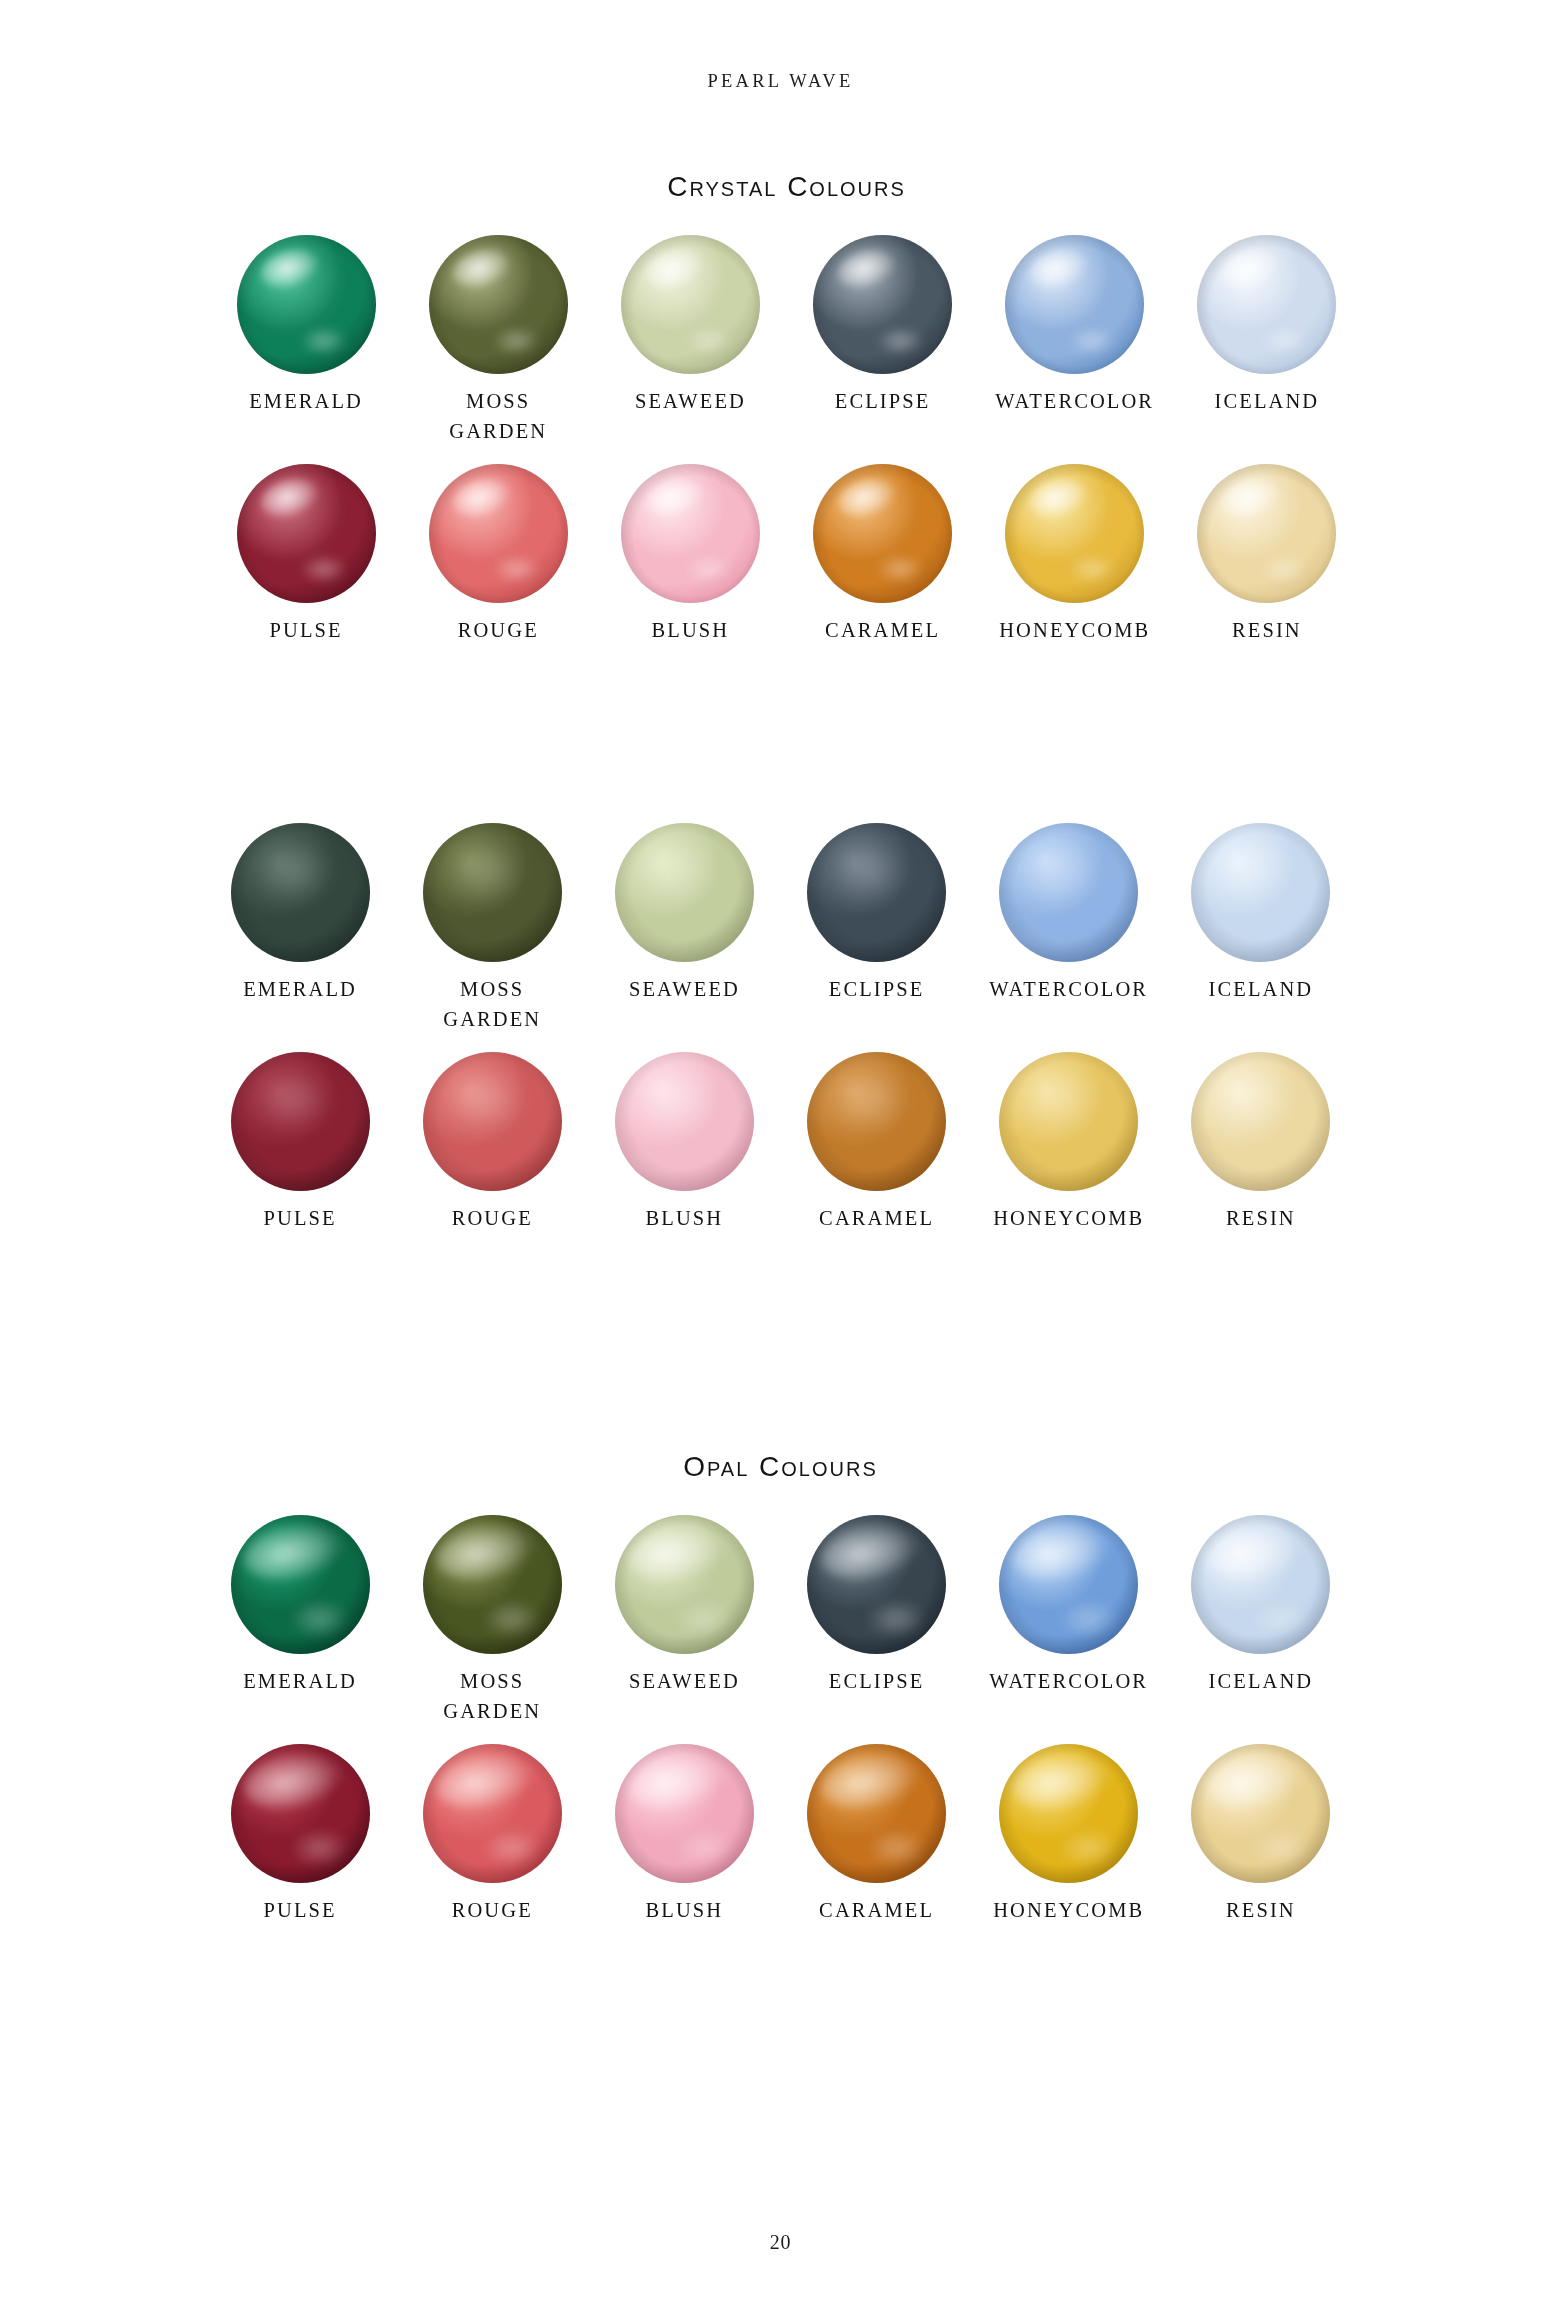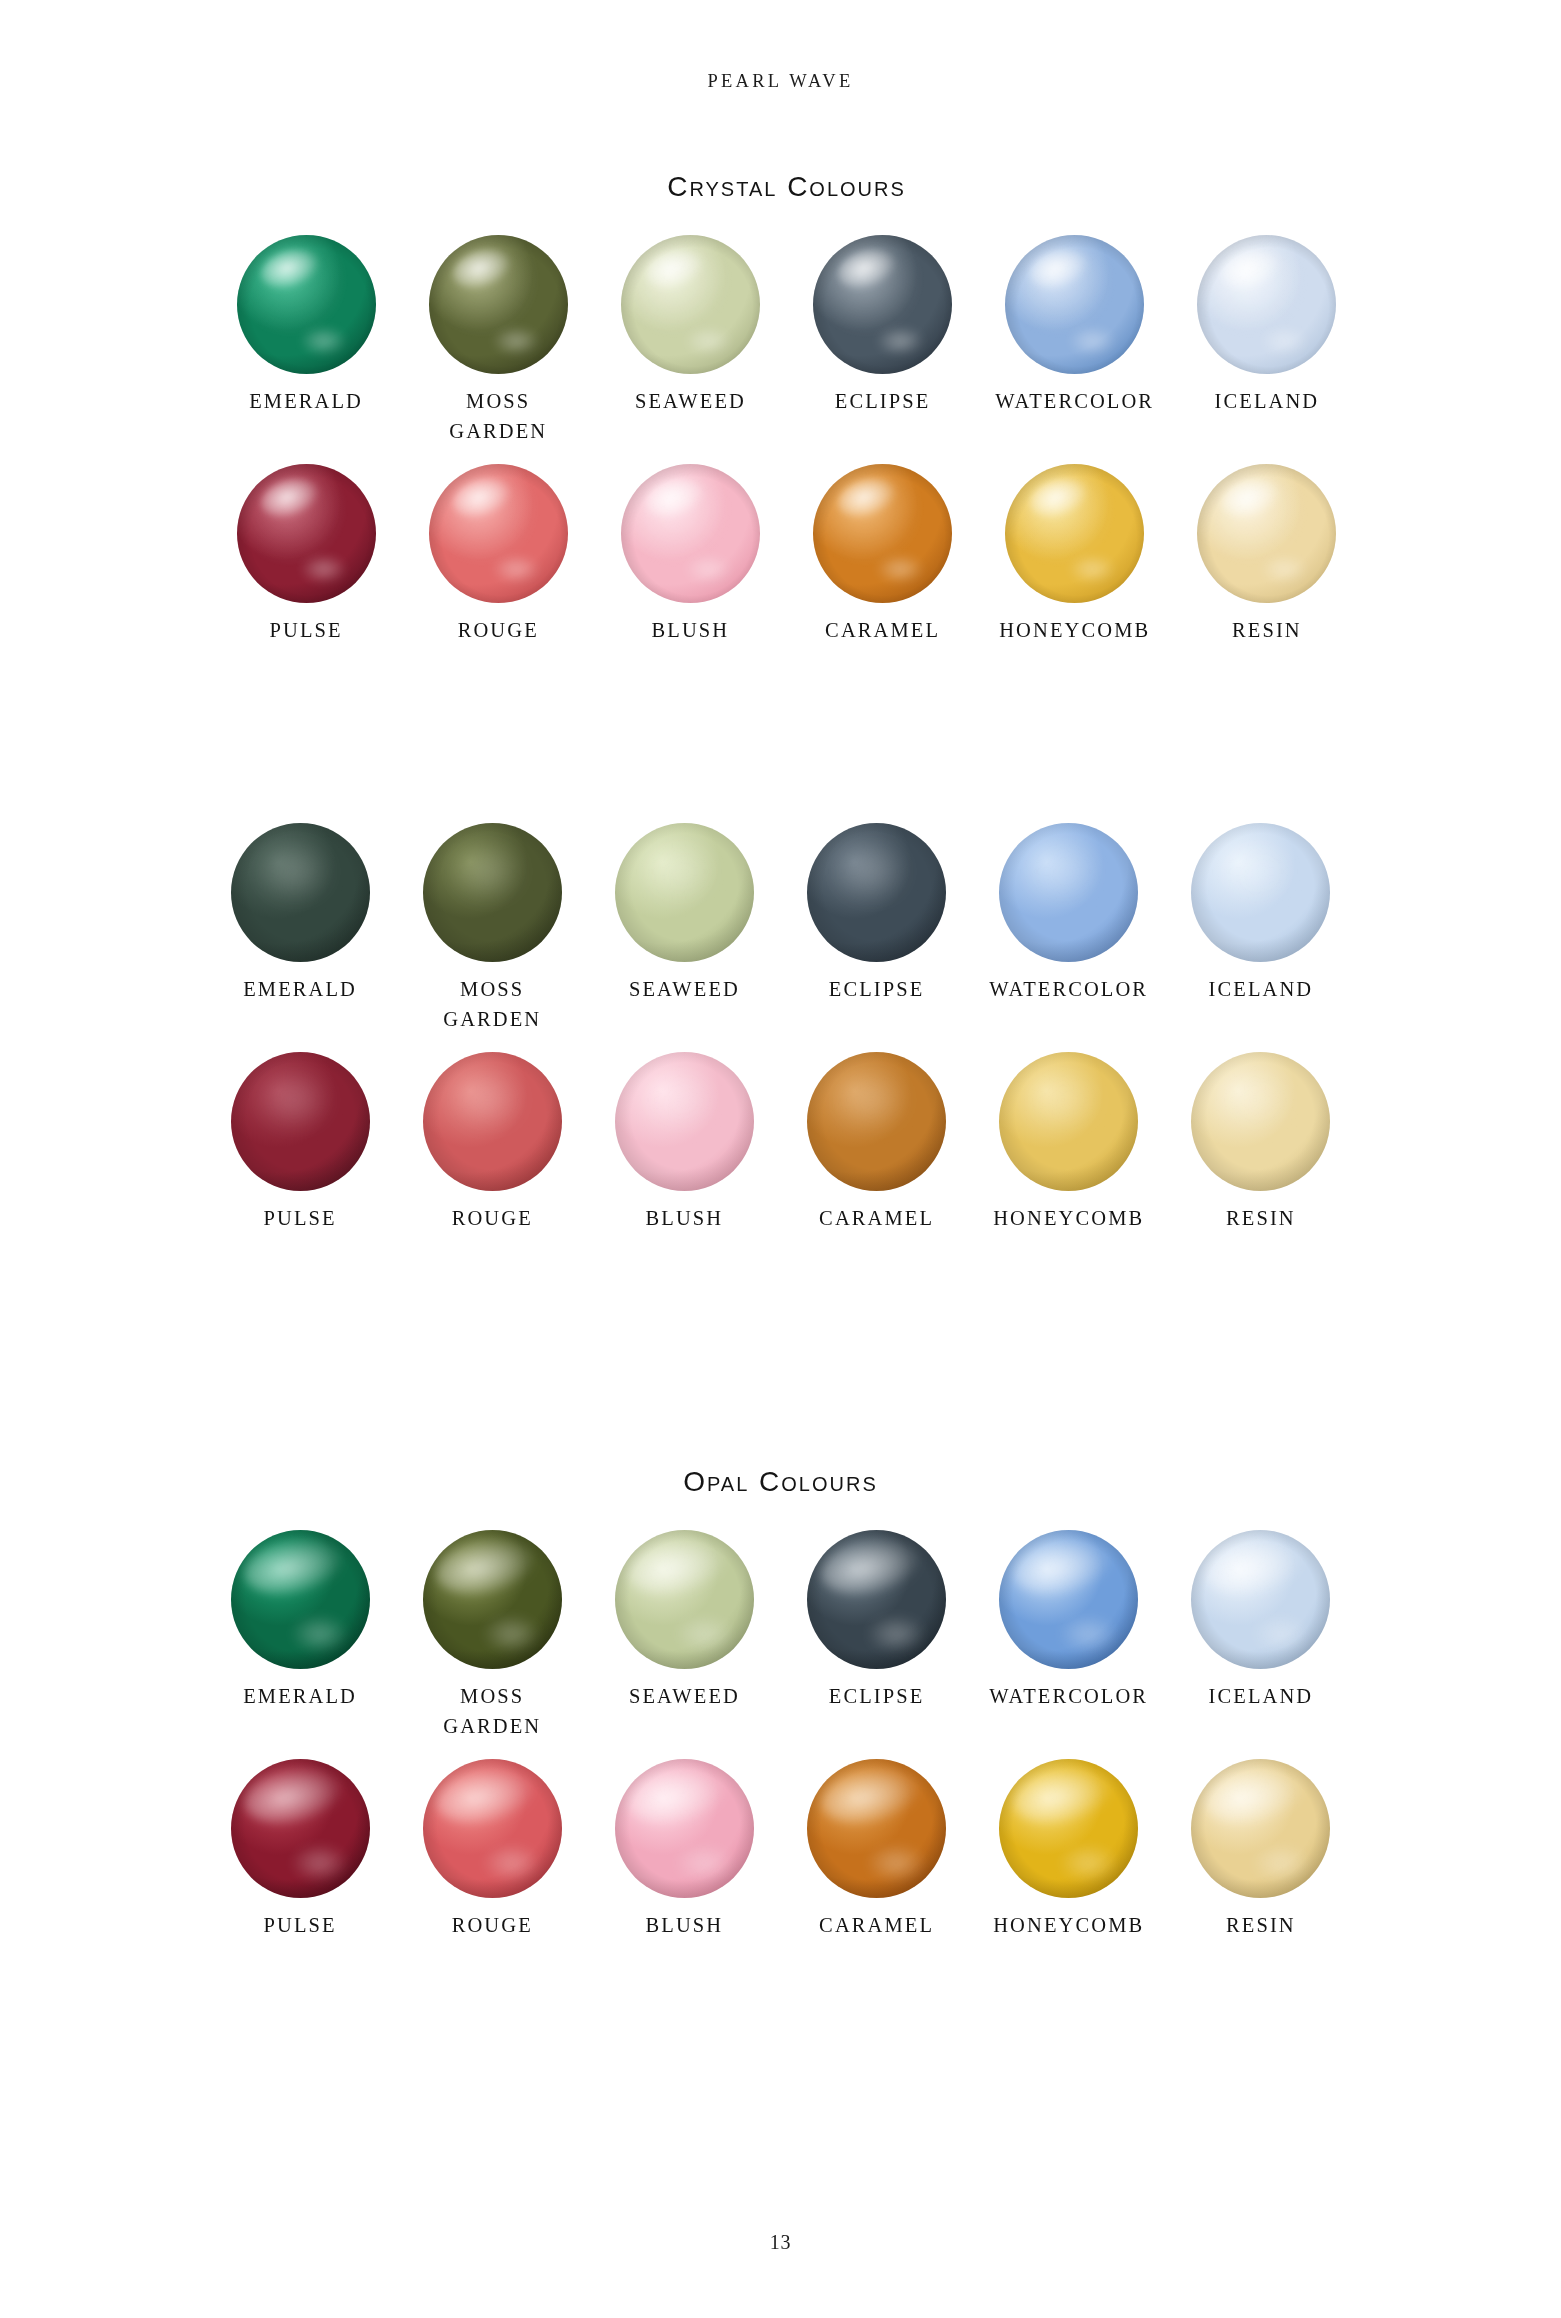--- a/index.html
+++ b/index.html
@@ -50,21 +50,21 @@
   }
 
   
   .section {
     position: absolute;
     left: 0;
     width: 1561px;
   }
   .section-crystal { top: 173px; margin-left: 6px; }
   .section-frosted { top: 823px; }
-  .section-opal    { top: 1453px; margin-top: 15px; }
+  .section-opal    { top: 1453px; }
 
   .section-title {
     width: 1561px;
     text-align: center;
     font-family: "Liberation Sans", sans-serif;
     font-size: 28px;
     font-weight: 400;
     letter-spacing: 2px;
     font-variant: small-caps;
     color: #141414;
@@ -546,16 +546,16 @@
             <div class="pearl" style="background: radial-gradient(circle at 34% 28%, rgb(250, 238, 206) 0%, rgb(233, 209, 147) 42%, rgb(233, 209, 147) 60%, rgb(200, 173, 102) 96%, rgb(200, 173, 102) 100%);"></div>
             <div class="gloss gloss-rim"></div>
             <div class="gloss-hi"></div>
             <div class="gloss-bounce"></div>
           </div>
           <div class="label">RESIN</div>
         </div>
     </div>
   </div>
 
-  <div class="folio">13</div>
+  <div class="folio">20</div>
 
 </div>
 
 
 </body></html>

